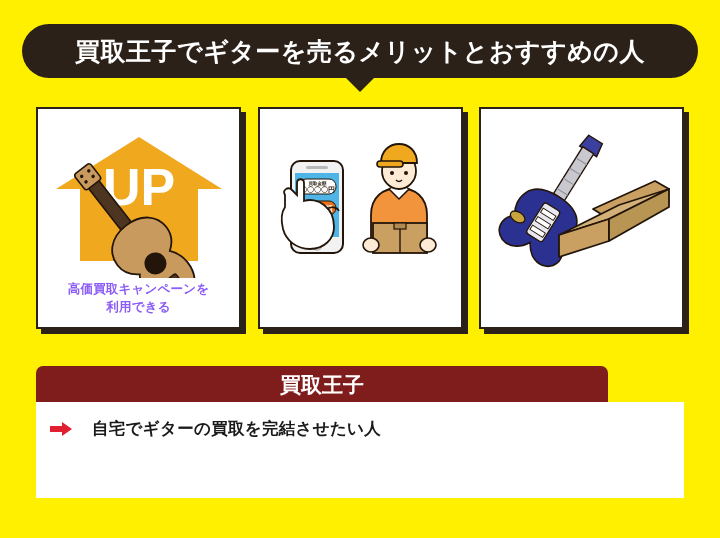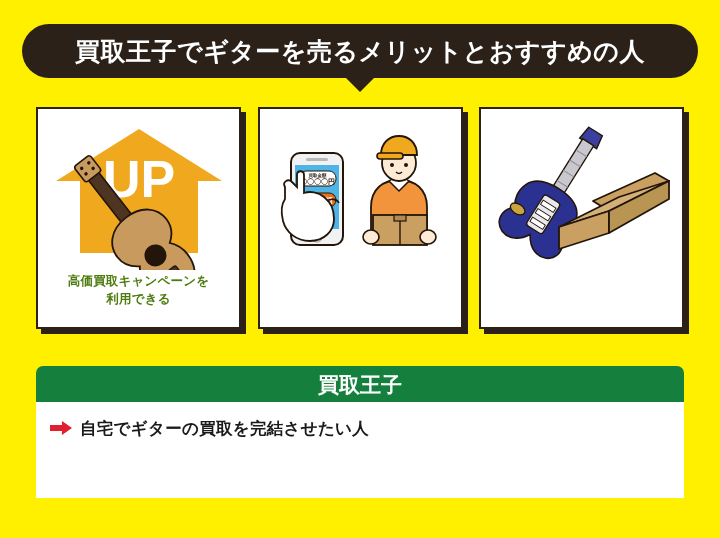--- a/index.html
+++ b/index.html
@@ -65,46 +65,46 @@
   .card {
     width: 205px;
     height: 222px;
     background: #FFFFFF;
     border: 2px solid #2B2119;
     box-shadow: 5px 5px 0 #2B2119;
     box-sizing: border-box;
     display: flex;
     flex-direction: column;
     align-items: center;
-    padding-top: 6px;
+    padding-top: 14px;
   }
   .card-art {
     width: 186px;
     height: 155px;
     position: relative;
   }
   .card-caption {
     margin-top: 2px;
     text-align: center;
-    color: #4d7c0f;
+    color: #8b5cf6;
     font-size: 12.5px;
     font-weight: bold;
     line-height: 1.45;
     white-space: pre-line;
     letter-spacing: 0.2px;
   }
 
   
   .subheader {
     position: absolute;
     left: 36px;
     top: 366px;
-    width: 648px;
+    width: 572px;
     height: 36px;
-    background: #15803d;
+    background: #7f1d1d;
     border-radius: 7px 7px 0 0;
     display: flex;
     align-items: center;
     justify-content: center;
     box-sizing: border-box;
   }
   .subheader-strong {
     color: #FFFFFF;
     font-size: 21px;
     font-weight: bold;
@@ -126,21 +126,23 @@
     left: 36px;
     top: 402px;
     width: 648px;
     height: 96px;
     background: #FFFFFF;
     box-sizing: border-box;
     padding: 18px 0 0 14px;
   }
   .bullet-row {
     display: flex;
+    align-items: center;
     margin-bottom: 13px;
+    gap: 12px;
   }
   .bullet-arrow {
     width: 22px;
     height: 14px;
     margin-right: 8px;
     flex: 0 0 auto;
     position: relative;
     top: 1px;
   }
   .bullet-text {

